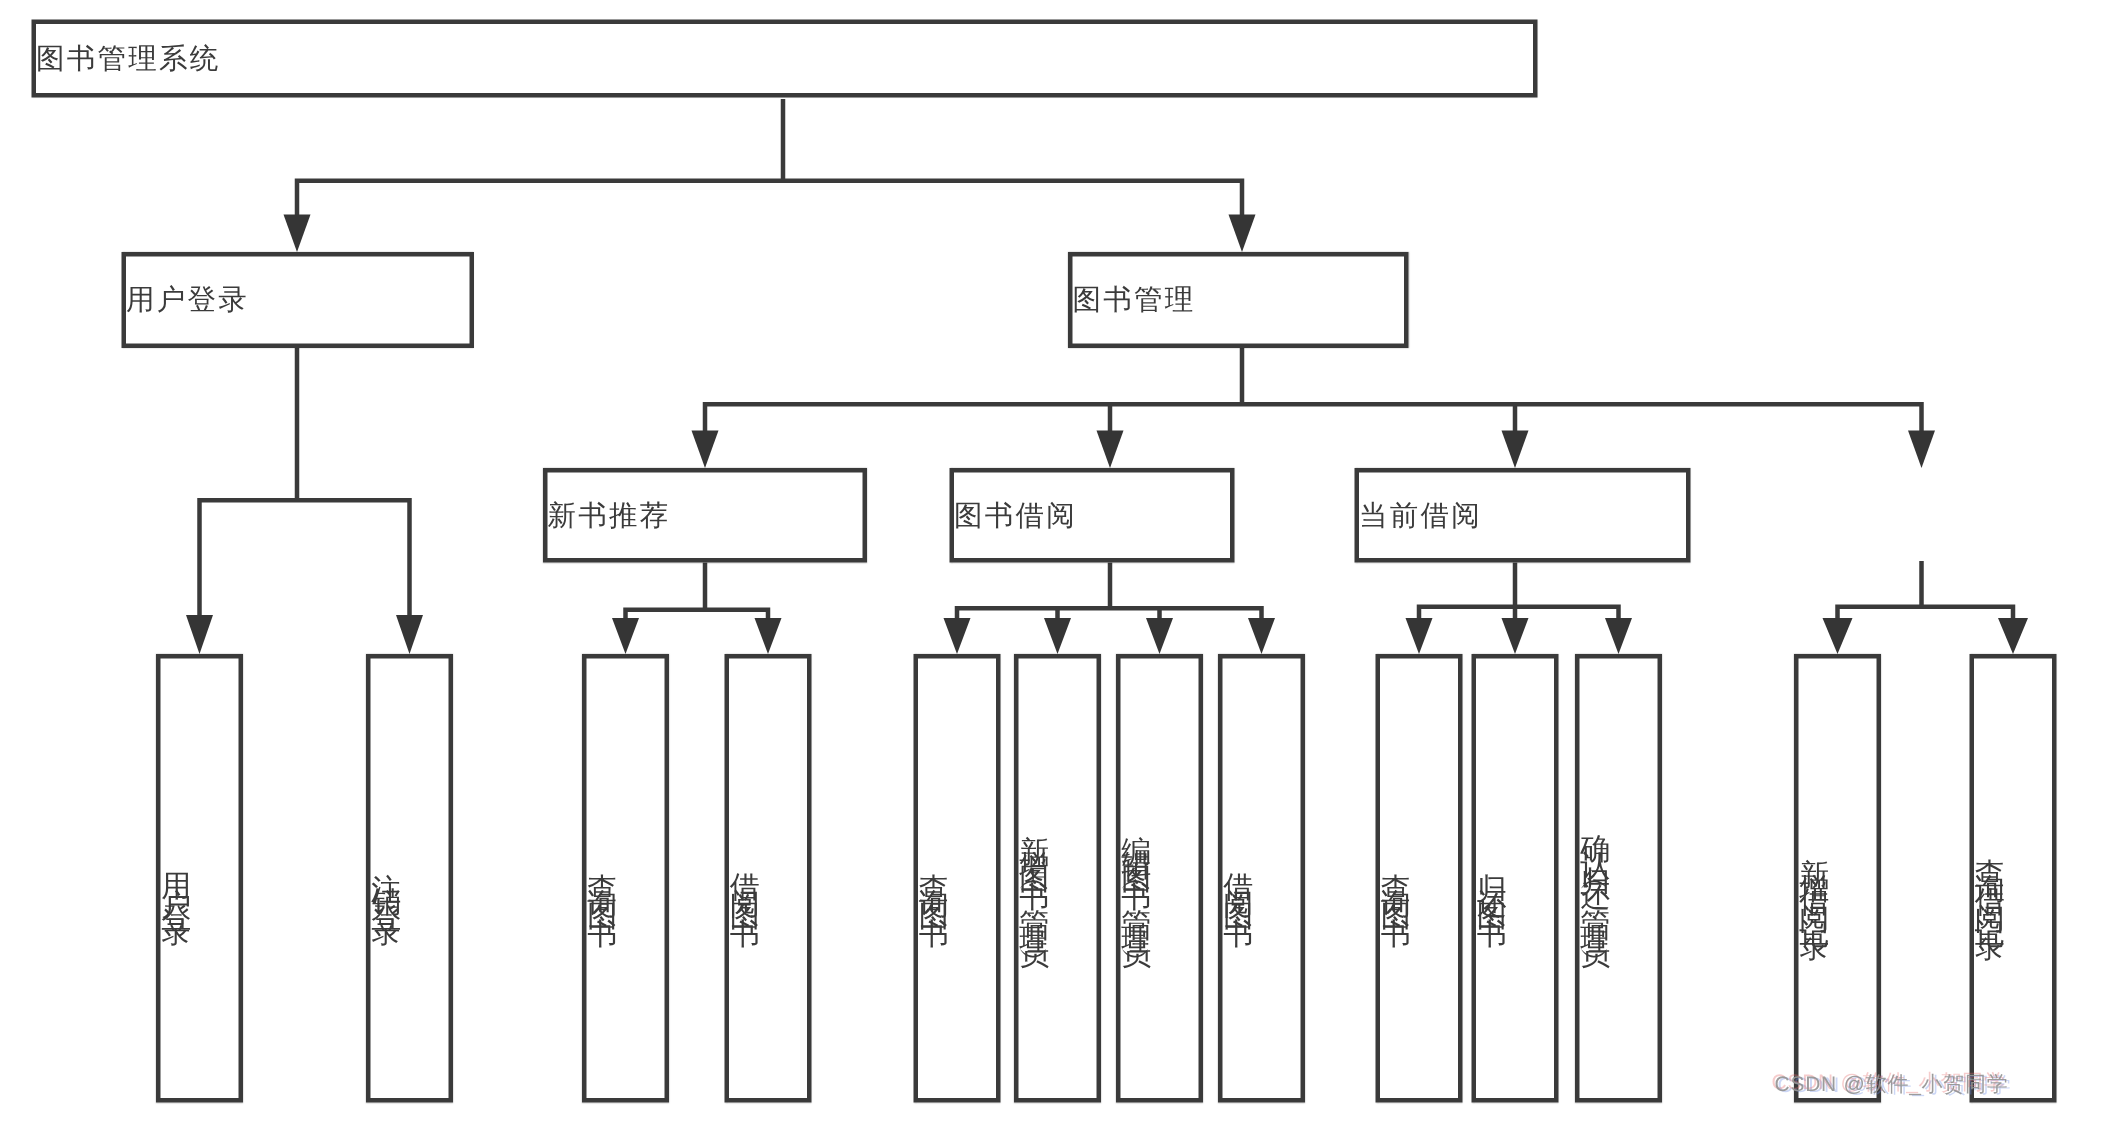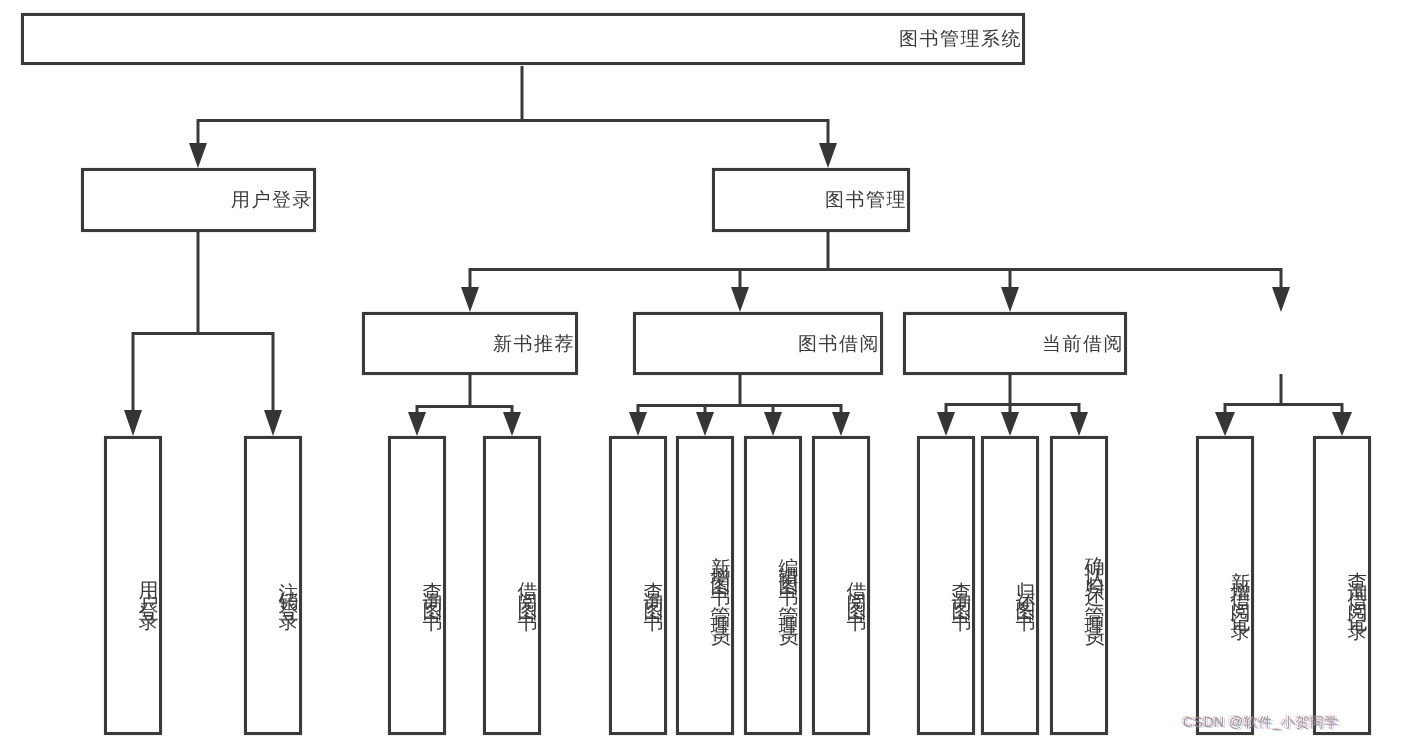--- a/index.html
+++ b/index.html
@@ -7,31 +7,31 @@
     width: 1405px; height: 747px; overflow: hidden;
     font-family: "Liberation Sans", "DejaVu Sans", sans-serif;
   }
   .canvas { position: relative; width: 1405px; height: 747px; background: #ffffff; }
 
   svg.connectors { position: absolute; left: 0; top: 0; z-index: 1; }
 
   .node, .leaf {
     position: absolute; box-sizing: border-box;
     background: #ffffff; border: 3px solid #3a3a3a;
-    display: flex; align-items: center; justify-content: flex-end;
+    display: flex; align-items: center; justify-content: flex-start;
     color: #3b3b3b; z-index: 2;
     box-shadow: 0 0 1px rgba(0,0,0,0.35);
   }
   .node span { font-size: 19px; letter-spacing: 1.5px; white-space: nowrap; }
 
   .root  { left: 21px;  top: 13px;  width: 1004px; height: 52px; }
   .l2a   { left: 81px;  top: 168px; width: 235px;  height: 64px; }
-  .l2b   { left: 712px; top: 168px; width: 198px;  height: 64px; padding-left: 13px; }
+  .l2b   { left: 712px; top: 168px; width: 227px;  height: 64px; }
   .l3a   { left: 362px; top: 312px; width: 216px;  height: 63px; }
-  .l3b   { left: 633px; top: 312px; width: 250px;  height: 63px; }
+  .l3b   { left: 633px; top: 312px; width: 190px;  height: 63px; }
   .l3c   { left: 903px; top: 312px; width: 224px;  height: 63px; }
   .l3d   { left: 1173px;top: 312px; width: 217px;  height: 63px; }
 
   .leaf  { top: 436px; width: 58px; height: 299px; }
   .leaf .vtext {
     writing-mode: vertical-rl; text-orientation: mixed;
     font-size: 20px; letter-spacing: 10px; line-height: 1;
     color: #3b3b3b; white-space: nowrap;
   }
   .p1a { left: 104px; }  .p1b { left: 244px; }

